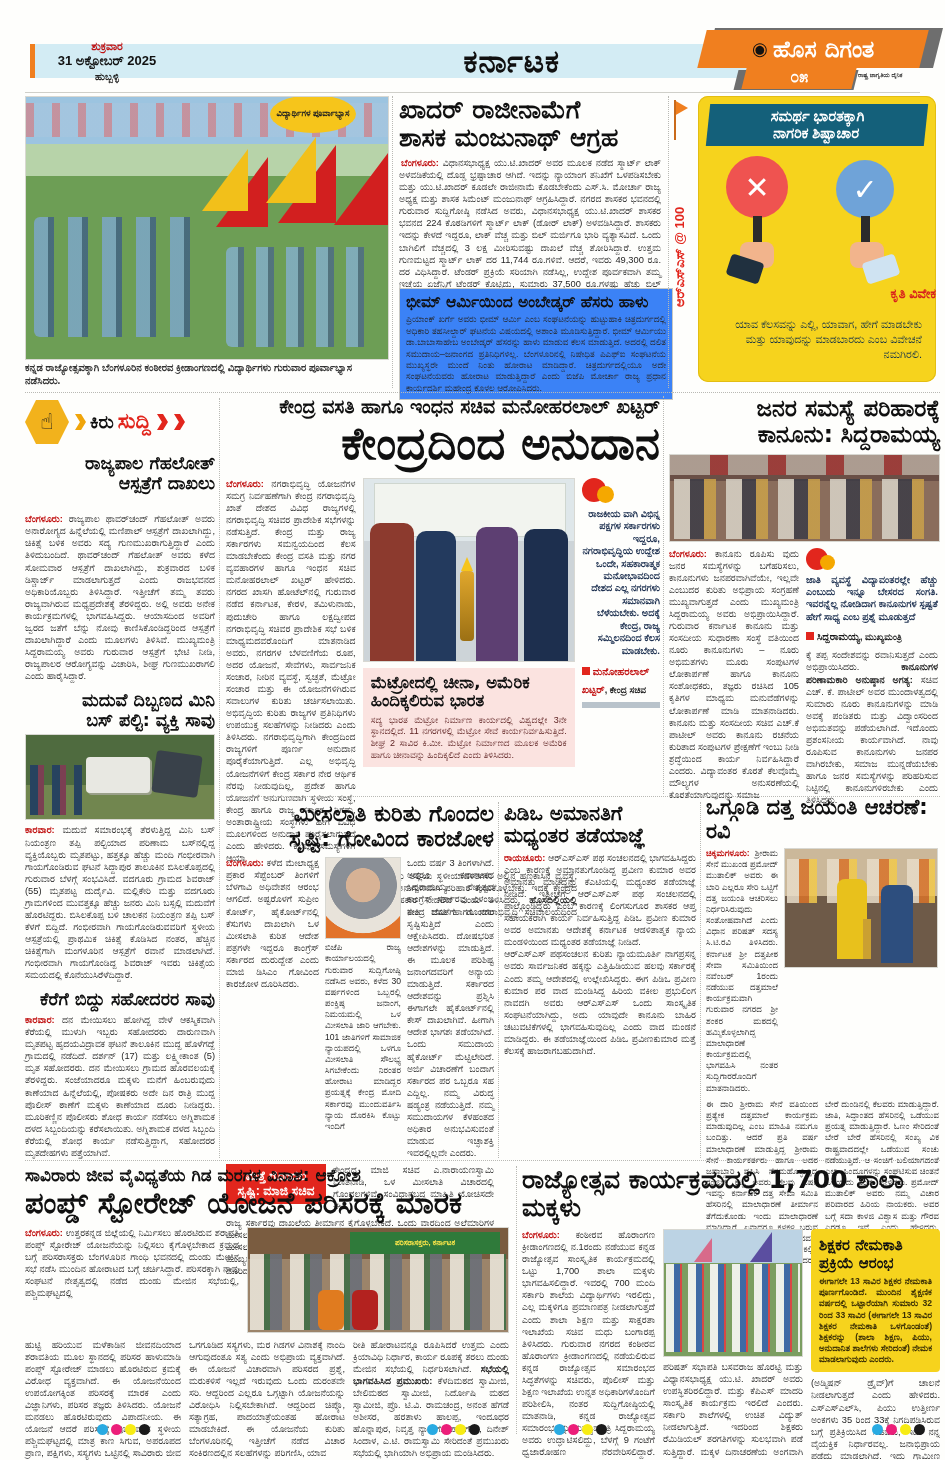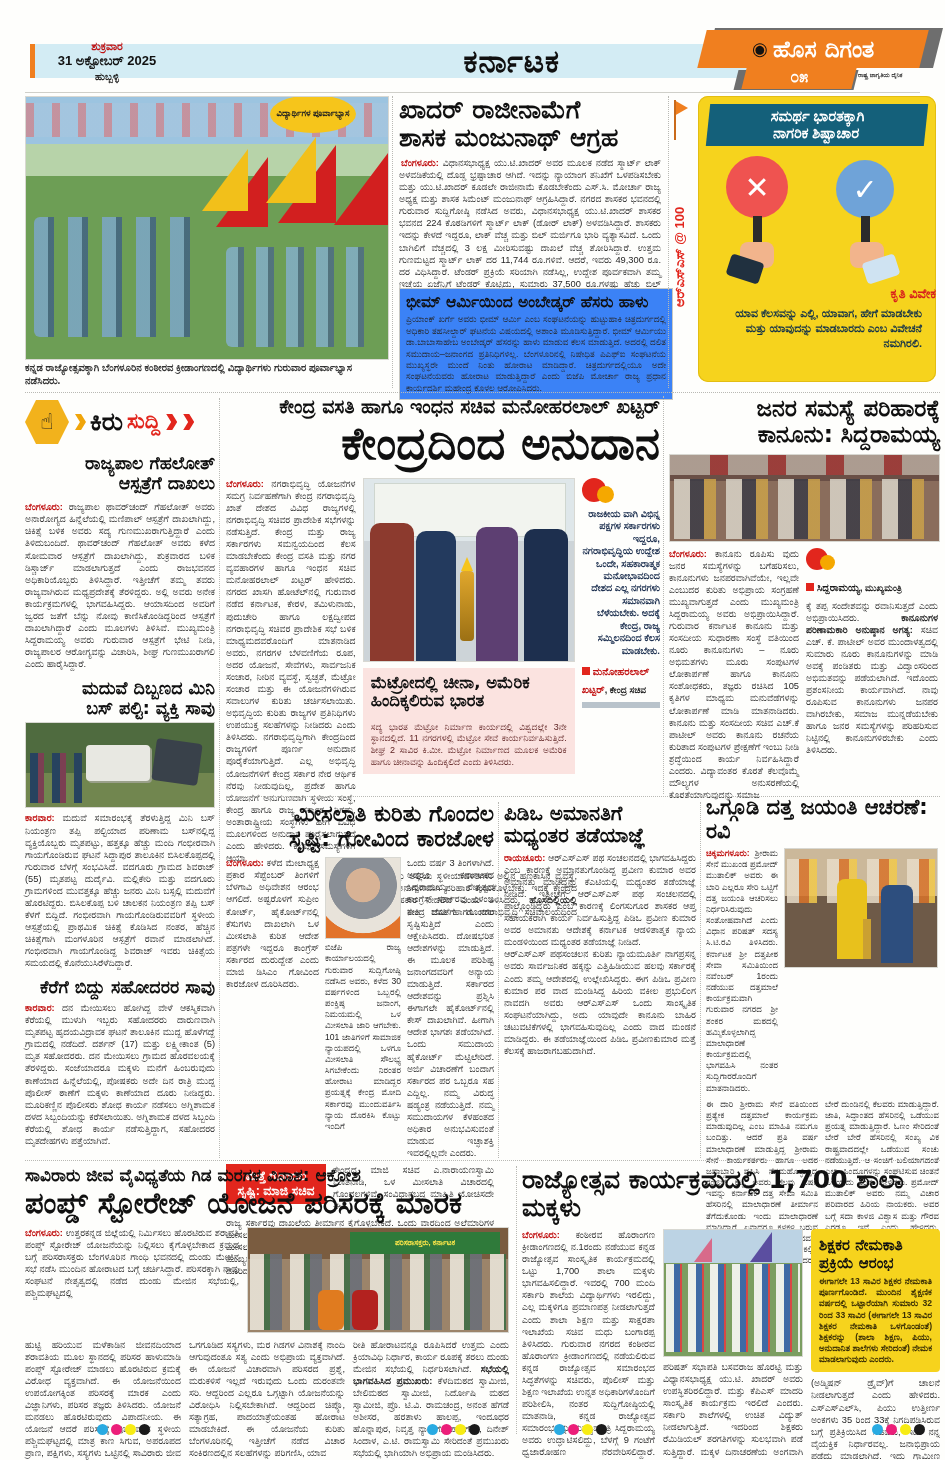--- a/index.html
+++ b/index.html
@@ -110,41 +110,41 @@
           <span style="color:#fff;font-size:30px;font-weight:800;">✓</span>
         </div>
         <div class="abs" style="left:55px;top:70px;width:9px;height:46px;background:#2b2b2b;"></div>
         <div class="abs" style="left:163px;top:70px;width:9px;height:46px;background:#2b2b2b;"></div>
         <div class="abs" style="left:42px;top:96px;width:34px;height:26px;background:#f2b48c;border-radius:8px;"></div>
         <div class="abs" style="left:152px;top:96px;width:34px;height:26px;background:#f2b48c;border-radius:8px;"></div>
         <div class="abs" style="left:30px;top:112px;width:34px;height:22px;background:#20303f;border-radius:4px;transform:rotate(18deg);"></div>
         <div class="abs" style="left:166px;top:112px;width:34px;height:22px;background:#cfe3f2;border-radius:4px;transform:rotate(-18deg);"></div>
       </div>
       <div class="center" style="color:#d81f1d;font-weight:800;font-size:13px;margin-top:2px;">ಕೃತಿ ವಿವೇಕ</div>
-      <div class="center" style="font-size:11px;font-weight:bold;color:#14334a;padding:4px 14px;line-height:1.35;">ಯಾವ ಕೆಲಸವನ್ನು ಎಲ್ಲಿ, ಯಾವಾಗ, ಹೇಗೆ ಮಾಡಬೇಕು ಮತ್ತು ಯಾವುದನ್ನು ಮಾಡಬಾರದು ಎಂಬ ವಿವೇಚನೆ ನಮಗಿರಲಿ.</div>
+      <div class="center" style="font-size:11px;font-weight:normal;color:#14334a;padding:4px 14px;line-height:1.35;margin-top:11px;">ಯಾವ ಕೆಲಸವನ್ನು ಎಲ್ಲಿ, ಯಾವಾಗ, ಹೇಗೆ ಮಾಡಬೇಕು ಮತ್ತು ಯಾವುದನ್ನು ಮಾಡಬಾರದು ಎಂಬ ವಿವೇಚನೆ ನಮಗಿರಲಿ.</div>
     </div>
   </div>
 
   <div class="abs doth" style="left:25px;top:392px;width:915px;"></div>
   <div class="abs" style="left:25px;top:400px;width:190px;">
     <div style="display:flex;align-items:center;gap:4px;">
       <span style="width:44px;height:44px;background:#f2b21c;clip-path:polygon(25% 0,75% 0,100% 50%,75% 100%,25% 100%,0 50%);display:inline-flex;align-items:center;justify-content:center;">
           <span style="font-size:22px;">☝</span>
         </span>
       <span class="chev" style="background:#f0a50a;"></span>
-      <span class="hl" style="font-size:25px;">ಕಿರು</span>
+      <span class="hl" style="font-size:18px;">ಕಿರು</span>
         <span class="hl" style="font-size:21px;color:#e2261d;">ಸುದ್ದಿ</span>
       <span class="chev" style="background:#e2261d;"></span>
       <span class="chev" style="background:#e2261d;"></span>
     </div>
     <div class="hl center" style="font-size:17.5px;margin-top:10px;">
       <div>ರಾಜ್ಯಪಾಲ ಗೆಹಲೋತ್</div>
       <div>ಆಸ್ಪತ್ರೆಗೆ ದಾಖಲು</div>
     </div>
-    <div class="body small" style="margin-top:8px;">
+    <div class="body small" style="margin-top:20px;">
       <span class="dl">ಬೆಂಗಳೂರು:</span>
       <span>ರಾಜ್ಯಪಾಲ ಥಾವರ್‌ಚಂದ್ ಗೆಹಲೋತ್ ಅವರು ಅನಾರೋಗ್ಯದ ಹಿನ್ನೆಲೆಯಲ್ಲಿ ಮಣಿಪಾಲ್ ಆಸ್ಪತ್ರೆಗೆ ದಾಖಲಾಗಿದ್ದು, ಚಿಕಿತ್ಸೆ ಬಳಿಕ ಅವರು ಸದ್ಯ ಗುಣಮುಖರಾಗುತ್ತಿದ್ದಾರೆ ಎಂದು ತಿಳಿದುಬಂದಿದೆ. ಥಾವರ್‌ಚಂದ್ ಗೆಹಲೋತ್ ಅವರು ಕಳೆದ ಸೋಮವಾರ ಆಸ್ಪತ್ರೆಗೆ ದಾಖಲಾಗಿದ್ದು, ಶುಕ್ರವಾರದ ಬಳಿಕ ಡಿಸ್ಚಾರ್ಜ್ ಮಾಡಲಾಗುತ್ತದೆ ಎಂದು ರಾಜಭವನದ ಅಧಿಕಾರಿಯೊಬ್ಬರು ತಿಳಿಸಿದ್ದಾರೆ. ಇತ್ತೀಚೆಗೆ ತಮ್ಮ ತವರು ರಾಜ್ಯವಾಗಿರುವ ಮಧ್ಯಪ್ರದೇಶಕ್ಕೆ ತೆರಳಿದ್ದರು. ಅಲ್ಲಿ ಅವರು ಅನೇಕ ಕಾರ್ಯಕ್ರಮಗಳಲ್ಲಿ ಭಾಗವಹಿಸಿದ್ದರು. ಆಯಾಸದಿಂದ ಅವರಿಗೆ ಜ್ವರದ ಜತೆಗೆ ಬೆನ್ನು ನೋವು ಕಾಣಿಸಿಕೊಂಡಿದ್ದರಿಂದ ಆಸ್ಪತ್ರೆಗೆ ದಾಖಲಾಗಿದ್ದಾರೆ ಎಂದು ಮೂಲಗಳು ತಿಳಿಸಿವೆ. ಮುಖ್ಯಮಂತ್ರಿ ಸಿದ್ದರಾಮಯ್ಯ ಅವರು ಗುರುವಾರ ಆಸ್ಪತ್ರೆಗೆ ಭೇಟಿ ನೀಡಿ, ರಾಜ್ಯಪಾಲರ ಆರೋಗ್ಯವನ್ನು ವಿಚಾರಿಸಿ, ಶೀಘ್ರ ಗುಣಮುಖರಾಗಲಿ ಎಂದು ಹಾರೈಸಿದ್ದಾರೆ.</span>
     </div>
     <div class="hl center" style="font-size:17.5px;margin-top:9px;">
       <div>ಮದುವೆ ದಿಬ್ಬಣದ ಮಿನಿ</div>
       <div>ಬಸ್ ಪಲ್ಟಿ: ವ್ಯಕ್ತಿ ಸಾವು</div>
     </div>
     <div class="ph" style="width:188px;height:84px;margin-top:4px;background:linear-gradient(180deg,#4f6b3f 0 60%,#71864f 60% 100%);">
       <div class="abs" style="left:60px;top:22px;width:64px;height:36px;background:#e8e8e2;border-radius:4px;box-shadow:2px 2px 0 #9aa08a;"></div>
       <div class="abs" style="left:128px;top:18px;width:46px;height:42px;background:#39414a;border-radius:4px;transform:rotate(8deg);"></div>
@@ -177,21 +177,21 @@
           <div class="abs" style="left:10px;top:4px;width:190px;height:52px;background:#f2f4ef;border:1px solid #cfd6cf;"></div>
           <div class="abs" style="left:6px;top:44px;width:44px;height:138px;background:#8c3a2e;border-radius:10px 10px 0 0;"></div>
           <div class="abs" style="left:52px;top:52px;width:40px;height:130px;background:#233a5e;border-radius:10px 10px 0 0;"></div>
           <div class="abs" style="left:112px;top:48px;width:42px;height:134px;background:#5d3f72;border-radius:10px 10px 0 0;"></div>
           <div class="abs" style="left:160px;top:50px;width:44px;height:132px;background:#1d2f4e;border-radius:10px 10px 0 0;"></div>
           <div class="abs" style="left:96px;top:92px;width:14px;height:70px;background:linear-gradient(180deg,#e0a72c,#9c7014);border-radius:4px;"></div>
           <div class="abs flagtri" style="left:97px;top:78px;border-width:0 6px 14px 6px;border-color:transparent transparent #f6c51b transparent;"></div>
         </div>
         <div class="pinkbox" style="margin-top:6px;padding:6px 8px;">
           <div class="hl" style="font-size:16.5px;">ಮೆಟ್ರೋದಲ್ಲಿ ಚೀನಾ, ಅಮೆರಿಕ ಹಿಂದಿಕ್ಕಲಿರುವ ಭಾರತ</div>
-          <div class="body" style="font-size:9px;color:#5a1d1d;margin-top:11px;">ಸದ್ಯ ಭಾರತ ಮೆಟ್ರೋ ನಿರ್ಮಾಣ ಕಾರ್ಯದಲ್ಲಿ ವಿಶ್ವದಲ್ಲೇ 3ನೇ ಸ್ಥಾನದಲ್ಲಿದೆ. 11 ನಗರಗಳಲ್ಲಿ ಮೆಟ್ರೋ ಸೇವೆ ಕಾರ್ಯನಿರ್ವಹಿಸುತ್ತಿದೆ. ಶೀಘ್ರ 2 ಸಾವಿರ ಕಿ.ಮೀ. ಮೆಟ್ರೋ ನಿರ್ಮಾಣದ ಮೂಲಕ ಅಮೆರಿಕ ಹಾಗೂ ಚೀನಾವನ್ನು ಹಿಂದಿಕ್ಕಲಿದೆ ಎಂದು ತಿಳಿಸಿದರು.</div>
+          <div class="body" style="font-size:9px;color:#5a1d1d;margin-top:4px;">ಸದ್ಯ ಭಾರತ ಮೆಟ್ರೋ ನಿರ್ಮಾಣ ಕಾರ್ಯದಲ್ಲಿ ವಿಶ್ವದಲ್ಲೇ 3ನೇ ಸ್ಥಾನದಲ್ಲಿದೆ. 11 ನಗರಗಳಲ್ಲಿ ಮೆಟ್ರೋ ಸೇವೆ ಕಾರ್ಯನಿರ್ವಹಿಸುತ್ತಿದೆ. ಶೀಘ್ರ 2 ಸಾವಿರ ಕಿ.ಮೀ. ಮೆಟ್ರೋ ನಿರ್ಮಾಣದ ಮೂಲಕ ಅಮೆರಿಕ ಹಾಗೂ ಚೀನಾವನ್ನು ಹಿಂದಿಕ್ಕಲಿದೆ ಎಂದು ತಿಳಿಸಿದರು.</div>
         </div>
       </div>
       <div style="width:81px;">
         <div style="position:relative;height:30px;">
           <span class="qc" style="left:0;top:0;width:24px;height:24px;background:#e2261d;"></span>
           <span class="qc" style="left:15px;top:8px;width:17px;height:17px;background:#f5a800;"></span>
         </div>
         <div class="body" style="font-size:9.6px;font-weight:bold;color:#1d3050;text-align:right;">ರಾಜಕೀಯ ವಾಗಿ ವಿಭಿನ್ನ ಪಕ್ಷಗಳ ಸರ್ಕಾರಗಳು ಇದ್ದರೂ, ನಗರಾಭಿವೃದ್ಧಿಯ ಉದ್ದೇಶ ಒಂದೇ, ಸಹಕಾರಾತ್ಮಕ ಮನೋಭಾವದಿಂದ ದೇಶದ ಎಲ್ಲ ನಗರಗಳು ಸಮಾನವಾಗಿ ಬೆಳೆಯಬೇಕು. ಅದಕ್ಕೆ ಕೇಂದ್ರ, ರಾಜ್ಯ ಸಮ್ಮಿಲನದಿಂದ ಕೆಲಸ ಮಾಡಬೇಕು.</div>
         <div style="margin-top:4px;">
           <span style="display:inline-block;width:8px;height:8px;background:#e2261d;margin-right:3px;"></span><span class="dl" style="font-size:10px;">ಮನೋಹರಲಾಲ್ ಖಟ್ಟರ್</span><span style="font-size:9px;font-weight:bold;">, ಕೇಂದ್ರ ಸಚಿವ</span>
@@ -222,20 +222,21 @@
         <span class="dl">ಬೆಂಗಳೂರು:</span>
         <span>ಕಾನೂನು ರೂಪಿಸು ವುದು ಜನರ ಸಮಸ್ಯೆಗಳನ್ನು ಬಗೆಹರಿಸಲು, ಕಾನೂನುಗಳು ಜನಪರವಾಗಿವೆಯೇ, ಇಲ್ಲವೇ ಎಂಬುದರ ಕುರಿತು ಅಭಿಪ್ರಾಯ ಸಂಗ್ರಹಣೆ ಮುಖ್ಯವಾಗುತ್ತದೆ ಎಂದು ಮುಖ್ಯಮಂತ್ರಿ ಸಿದ್ದರಾಮಯ್ಯ ಅವರು ಅಭಿಪ್ರಾಯಿಸಿದ್ದಾರೆ.</span>
         <span>ಗುರುವಾರ ಕರ್ನಾಟಕ ಕಾನೂನು ಮತ್ತು ಸಂಸದೀಯ ಸುಧಾರಣಾ ಸಂಸ್ಥೆ ವತಿಯಿಂದ ನೂರು ಕಾನೂನುಗಳು – ನೂರು ಅಭಿಮತಗಳು ಮೂರು ಸಂಪುಟಗಳ ಲೋಕಾರ್ಪಣೆ ಹಾಗೂ ಕಾನೂನು ಸಂಶೋಧಕರು, ತಜ್ಞರು ರಚಿಸಿದ 105 ಕೃತಿಗಳ ಮಾಧ್ಯಮ ಮನುವೆಡೆಗಳನ್ನು ಲೋಕಾರ್ಪಣೆ ಮಾಡಿ ಮಾತನಾಡಿದರು.</span>
         <span>ಕಾನೂನು ಮತ್ತು ಸಂಸದೀಯ ಸಚಿವ ಎಚ್.ಕೆ ಪಾಟೀಲ್ ಅವರು ಕಾನೂನು ರಚನೆಯ ಕುರಿತಾದ ಸಂಪುಟಗಳ ಪ್ರೇಕ್ಷಣೆಗೆ ಇಂಬು ನೀಡಿ ಶ್ರದ್ಧೆಯಿಂದ ಕಾರ್ಯ ನಿರ್ವಹಿಸಿದ್ದಾರೆ ಎಂದರು. ವಿದ್ಯಾವಂತರ ಕೊರತೆ ಕೆಲವೊಮ್ಮೆ ಮೌಲ್ಯಗಳ ಅನುಸರಣೆಯಲ್ಲಿ ಕೊರತೆಯಾಗುವುದನ್ನು ಸಮಾಜ</span>
       </div>
       <div style="width:132px;">
         <div style="position:relative;height:26px;">
           <span class="qc" style="left:0;top:0;width:22px;height:22px;background:#e2261d;"></span>
           <span class="qc" style="left:14px;top:7px;width:15px;height:15px;background:#f5a800;"></span>
         </div>
+        <div class="body" style="font-size:9.6px;font-weight:bold;color:#1d3050;">ಜಾತಿ ವ್ಯವಸ್ಥೆ ವಿದ್ಯಾವಂತರಲ್ಲೇ ಹೆಚ್ಚು ಎಂಬುದು ಇನ್ನೂ ಬೇಸರದ ಸಂಗತಿ. ಇವರನ್ನೆಲ್ಲ ನೋಡಿದಾಗ ಕಾನೂನುಗಳ ಸ್ಪಷ್ಟತೆ ಹೇಗೆ ಸಾಧ್ಯ ಎಂಬ ಪ್ರಶ್ನೆ ಮೂಡುತ್ತದೆ</div>
         <div style="margin-top:3px;">
           <span style="display:inline-block;width:8px;height:8px;background:#e2261d;margin-right:3px;"></span><span class="dl" style="font-size:10px;color:#1a1a1a;">ಸಿದ್ದರಾಮಯ್ಯ</span><b style="font-size:9px;">, ಮುಖ್ಯಮಂತ್ರಿ</b>
         </div>
         <div class="body small" style="margin-top:5px;">
           <span>ಕ್ಕೆ ತಪ್ಪ ಸಂದೇಶವನ್ನು ರವಾನಿಸುತ್ತದೆ ಎಂದು ಅಭಿಪ್ರಾಯಿಸಿದರು.</span>
           <b>ಕಾನೂನುಗಳ ಪರಿಣಾಮಕಾರಿ ಅನುಷ್ಠಾನ ಅಗತ್ಯ:</b>
           <span>ಸಚಿವ ಎಚ್. ಕೆ. ಪಾಟೀಲ್ ಅವರ ಮುಂದಾಳತ್ವದಲ್ಲಿ ಸುಮಾರು ನೂರು ಕಾನೂನುಗಳನ್ನು ಮಾಡಿ ಅವಕ್ಕೆ ಪಂಡಿತರು ಮತ್ತು ವಿದ್ವಾಂಸರಿಂದ ಅಭಿಮತವನ್ನು ಪಡೆಯಲಾಗಿದೆ. ಇದೊಂದು ಪ್ರಶಂಸನೀಯ ಕಾರ್ಯವಾಗಿದೆ. ನಾವು ರೂಪಿಸುವ ಕಾನೂನುಗಳು ಜನಪರ ವಾಗಿರಬೇಕು, ಸಮಾಜ ಮುನ್ನಡೆಯಬೇಕು ಹಾಗೂ ಜನರ ಸಮಸ್ಯೆಗಳನ್ನು ಪರಿಹರಿಸುವ ನಿಟ್ಟಿನಲ್ಲಿ ಕಾನೂನುಗಳಿರಬೇಕು ಎಂದು ತಿಳಿಸಿದರು.</span>
         </div>
       </div>
     </div>

